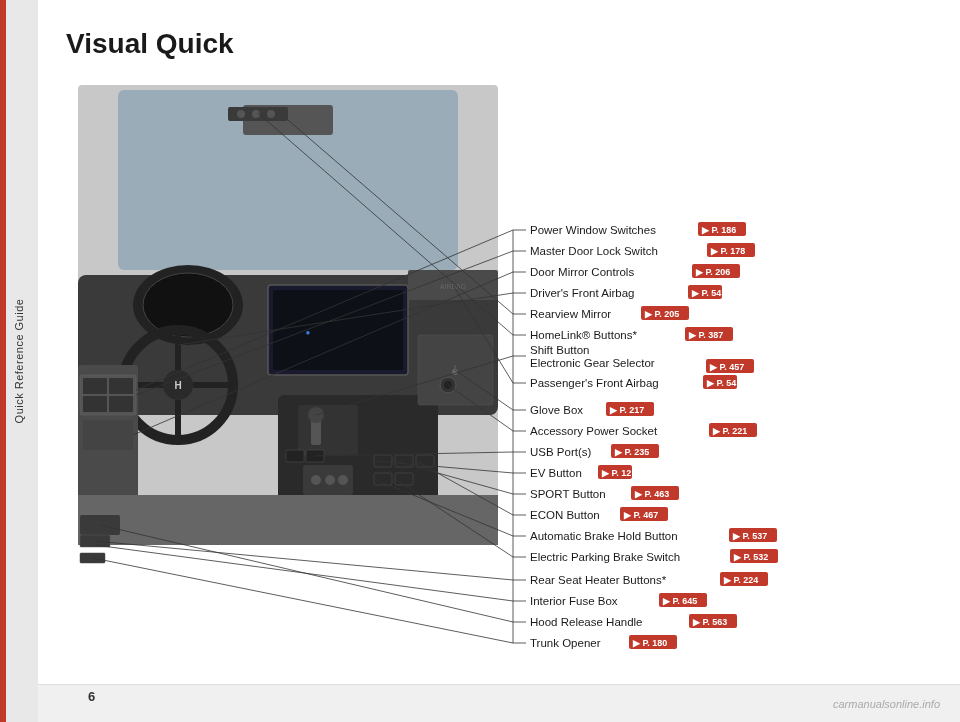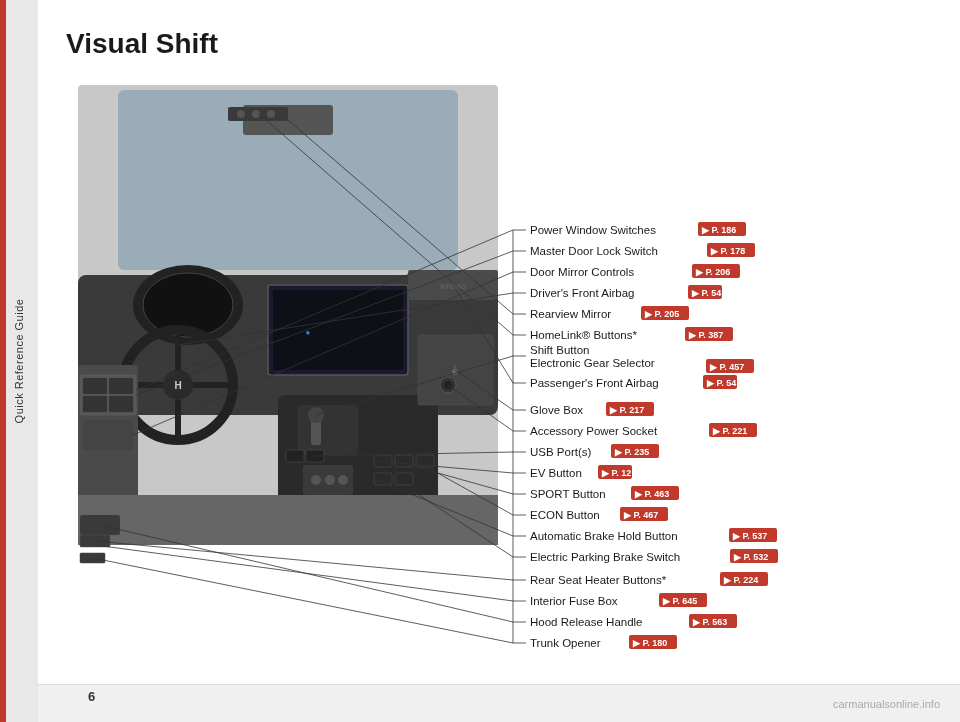--- a/index.html
+++ b/index.html
@@ -69,20 +69,21 @@
       color: #1a1a1a;
     }
 
     
     .watermark {
       position: absolute;
       bottom: 12px;
       right: 20px;
       font-size: 11px;
       color: #aaa;
+      font-style: italic;
     }
 
     
     .diagram-svg {
       position: absolute;
       top: 75px;
       left: 20px;
       width: 900px;
       height: 590px;
     }
@@ -104,21 +105,21 @@
 </head>
 <body>
 
 <div class="sidebar">
   <div class="sidebar-bar"></div>
   <span class="sidebar-text">Quick Reference Guide</span>
 </div>
 
 <div class="main-content">
 
-  <h1 class="page-title">Visual Shift</h1>
+  <h1 class="page-title">Visual Quick</h1>
 
   <svg class="diagram-svg" viewBox="0 0 900 590" xmlns="http://www.w3.org/2000/svg">
 
     <g>
 
       <rect x="20" y="10" width="420" height="460" fill="#c8c8c8" rx="4"></rect>
 
       <rect x="60" y="15" width="340" height="180" fill="#9aacb8" rx="6"></rect>
 
       <rect x="185" y="30" width="90" height="30" fill="#555" rx="3"></rect>

